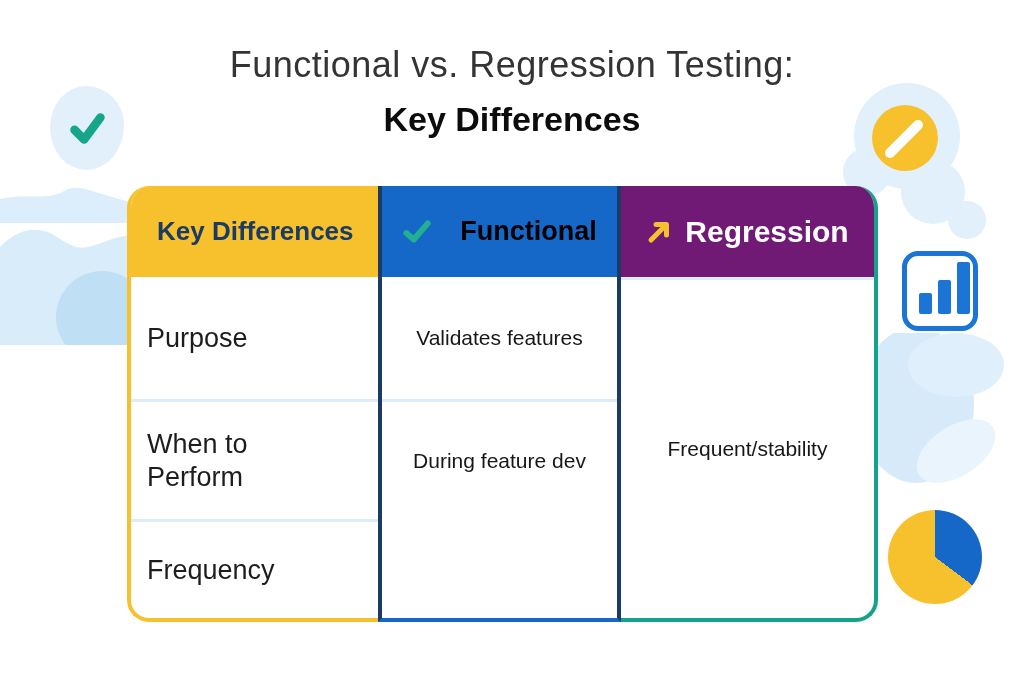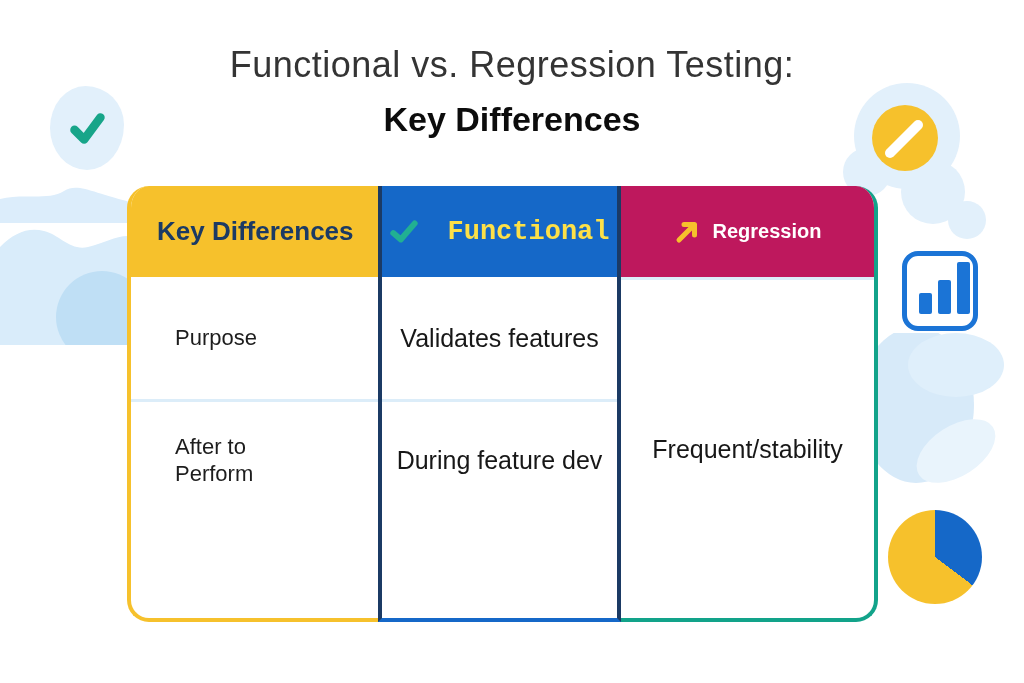--- a/index.html
+++ b/index.html
@@ -35,29 +35,29 @@
   .col { display:flex; flex-direction:column; background:#ffffff; overflow:hidden; }
   .col-key { width:251px; border-left:4px solid #F6C12C; border-bottom:4px solid #F6C12C;
              border-radius:22px 0 0 22px; }
   .col-func { width:243px; border-left:4px solid #1B3A64; border-right:4px solid #1B3A64;
               border-bottom:4px solid #1568C8; }
   .col-reg { width:257px; border-right:4px solid #12A38A; border-bottom:4px solid #12A38A;
              border-radius:0 22px 22px 0; }
 
   .hcell { height:91px; flex:0 0 91px; display:flex; align-items:center; }
   .hcell-key { background:#F6C12C; padding-left:26px; font-size:26px; font-weight:700; color:#1B3A64; }
-  .hcell-func { background:#1568C8; justify-content:center; gap:28px; font-size:27px; font-weight:700; color:#fde047;font-family:Liberation Mono, monospace; }
-  .hcell-reg { background:#be185d; justify-content:center; gap:13px; font-size:20px; font-weight:700; color:#ffffff; }
+  .hcell-func { background:#1568C8; justify-content:center; gap:28px; font-size:27px; font-weight:700; color:#000000; }
+  .hcell-reg { background:#701a75; justify-content:center; gap:13px; font-size:30px; font-weight:700; color:#ffffff; }
 
   .cell { display:flex; align-items:center; }
   .cell.r1 { flex:0 0 122px; }
   .cell.r2 { flex:0 0 120px; border-top:3px solid #DCEDF9; }
   .cell.r3 { flex:1 1 auto; border-top:3px solid #DCEDF9; }
-  .label-cell { padding-left:44px; font-size:22px; font-weight:500; color:#1d1d1d; white-space:pre-line; line-height:1.2; }
-  .value-cell { justify-content:center; text-align:center; font-size:25px; font-weight:500; color:#171717; }
+  .label-cell { padding-left:16px; font-size:27px; font-weight:500; color:#1d1d1d; white-space:pre-line; line-height:1.2; }
+  .value-cell { justify-content:center; text-align:center; font-size:21px; font-weight:500; color:#171717; }
 </style>
 </head>
 <body>
 
 <div class="stage">
 
   <svg class="deco clouds-left" width="135" height="160" viewBox="0 0 135 160">
     <path d="M0 14 C22 8 48 16 64 6 C78 -3 92 8 135 18 L135 38 L0 38 Z" fill="#DCEDFB"></path>
     <path d="M0 62 C14 48 28 42 44 46 C60 50 70 66 88 62 C106 58 120 48 135 52 L135 160 L0 160 Z" fill="#D9ECFA"></path>
     <circle cx="102" cy="132" r="46" fill="#BFDFF5"></circle>
@@ -95,22 +95,23 @@
   <div class="title-wrap">
     <div class="title-line1">Functional vs. Regression Testing:</div>
     <div class="title-line2">Key Differences</div>
   </div>
 
   <div class="table">
 
     <div class="col col-key">
       <div class="hcell hcell-key">Key Differences</div>
       <div class="cell r1 label-cell">Purpose</div>
-      <div class="cell r2 label-cell">After to
+      <div class="cell r2 label-cell">When to
 Perform</div>
+      <div class="cell r3 label-cell">Frequency</div>
     </div>
 
     <div class="col col-func">
       <div class="hcell hcell-func">
         <svg width="30" height="30" viewBox="0 0 28 28">
           <polyline points="4,15 11,21 24,6" fill="none" stroke="#21B092" stroke-width="5.5" stroke-linecap="round" stroke-linejoin="round"></polyline>
         </svg>
         <span>Functional</span>
       </div>
       <div class="cell r1 value-cell">Validates features</div>

